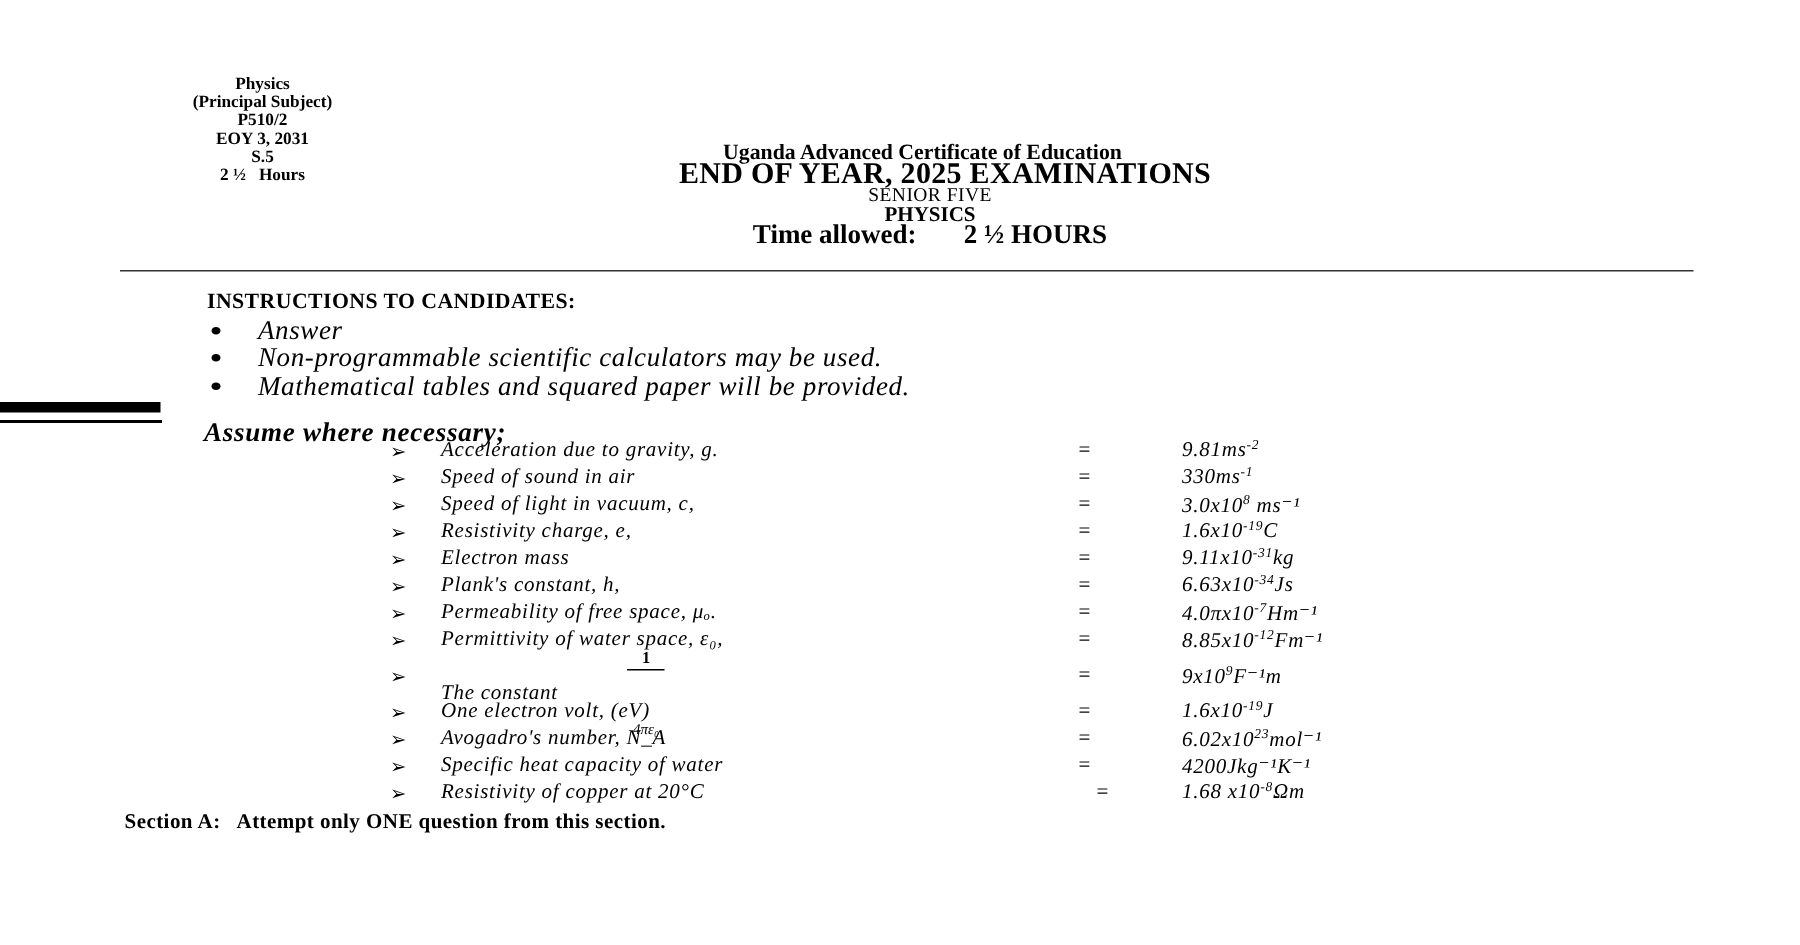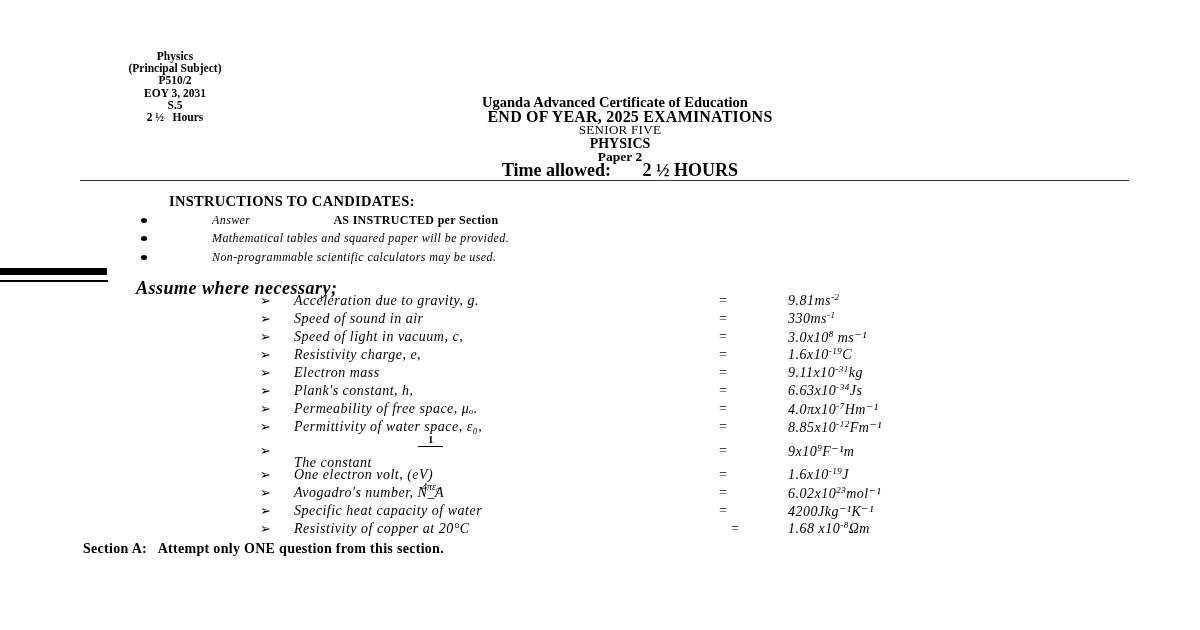--- a/index.html
+++ b/index.html
@@ -11,33 +11,33 @@
     .meta-block {
       left: 80px; top: 50px; width: 190px; text-align: center;
       font-weight: bold; font-size: 11.5px; line-height: 12.2px;
     }
     .meta-block div { white-space: pre; }
     .title-block {
       left: 360px; top: 96px; width: 520px; text-align: center;
       font-weight: bold; line-height: 13.6px;
     }
     .t1 { font-size: 14.5px; padding-right: 10px; }
-    .t2 { font-size: 16px; padding-left: 20px; letter-spacing: 0.2px; font-family: Liberation Serif, serif; }
+    .t2 { font-size: 20px; padding-left: 20px; letter-spacing: 0.2px; font-family: Liberation Serif, serif; }
     .t3 { font-size: 13px; font-weight: normal; letter-spacing: 0.3px; }
     .t4 { font-size: 14px; }
     .t5 { font-size: 13.5px; }
     .t6 { font-size: 18px; white-space: pre; }
     .rule { left: 80px; top: 180px; width: 1049px; height: 0; border-top: 1.5px solid #333; }
     .bar-thick { left: 0; top: 268px; width: 107px; height: 7px; background: #000; }
     .bar-thin { left: 0; top: 280px; width: 108px; height: 2px; background: #000; }
     .instr-title {
-      left: 138px; top: 193px; font-weight: bold; font-size: 14.5px; letter-spacing: 0.3px; margin-left: 31px;
+      left: 138px; top: 193px; font-weight: bold; font-size: 14.5px; letter-spacing: 0.3px;
     }
     .bullets { left: 138px; top: 211px; }
-    .bullet-row { display: flex; align-items: center; height: 18.5px; font-size: 12px; gap: 40px; }
+    .bullet-row { display: flex; align-items: center; height: 18.5px; font-size: 18px; }
     .bullet-dot { width: 6px; height: 5px; border-radius: 50%; background: #000; margin-left: 3px; margin-right: 25px; }
     .it { font-style: italic; letter-spacing: 0.4px; }
     .bd { font-weight: bold; letter-spacing: 0.3px; }
     .assume {
       left: 136px; top: 278px; font-weight: bold; font-style: italic; font-size: 18px; letter-spacing: 0.5px;
     }
     .const-list { left: 258px; top: 293px; width: 740px; }
     .const-row { position: relative; height: 18px; font-size: 14px; }
     .const-row.tall { height: 30px; }
     .arrow { position: absolute; left: 2px; top: 0; font-size: 13px; }
@@ -62,42 +62,41 @@
   <div>EOY 3, 2031</div>
   <div>S.5</div>
   <div>2 ½   Hours</div>
 </div>
 
 <div class="abs title-block">
   <div class="t1">Uganda Advanced Certificate of Education</div>
   <div class="t2">END OF YEAR, 2025 EXAMINATIONS</div>
   <div class="t3">SENIOR FIVE</div>
   <div class="t4">PHYSICS</div>
-  <div class="t5">Paper 2</div>
   <div class="t6">Time allowed:       2 ½ HOURS</div>
 </div>
 
 <div class="abs rule"></div>
 
 <div class="abs bar-thick"></div>
 <div class="abs bar-thin"></div>
 
 <div class="abs instr-title">INSTRUCTIONS TO CANDIDATES:</div>
 <div class="abs bullets">
   <div class="bullet-row">
     <span class="bullet-dot"></span>
-    <span class="it">Answer </span>&nbsp;<span class="bd">AS INSTRUCTED per Section</span>
+    <span class="it">Answer </span>&nbsp;
+  </div>
+  <div class="bullet-row">
+    <span class="bullet-dot"></span>
+    <span class="it">Non-programmable scientific calculators may be used.</span>
   </div>
   <div class="bullet-row">
     <span class="bullet-dot"></span>
     <span class="it">Mathematical tables and squared paper will be provided.</span>
-  </div>
-  <div class="bullet-row">
-    <span class="bullet-dot"></span>
-    <span class="it">Non-programmable scientific calculators may be used.</span>
   </div>
 </div>
 
 <div class="abs assume">Assume where necessary;</div>
 
 <div class="abs const-list">
   <div class="const-row">
     <span class="arrow">➢</span>
     <span class="cname">Acceleration due to gravity, g.</span>
     <span class="eq">=</span>

